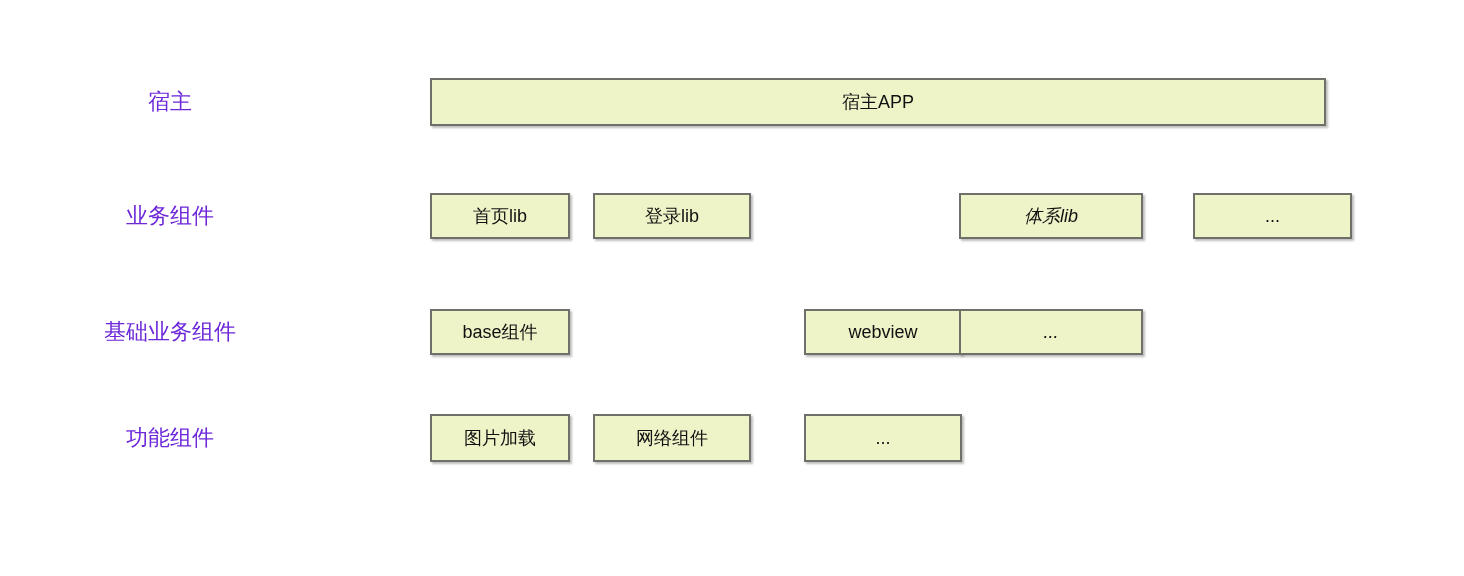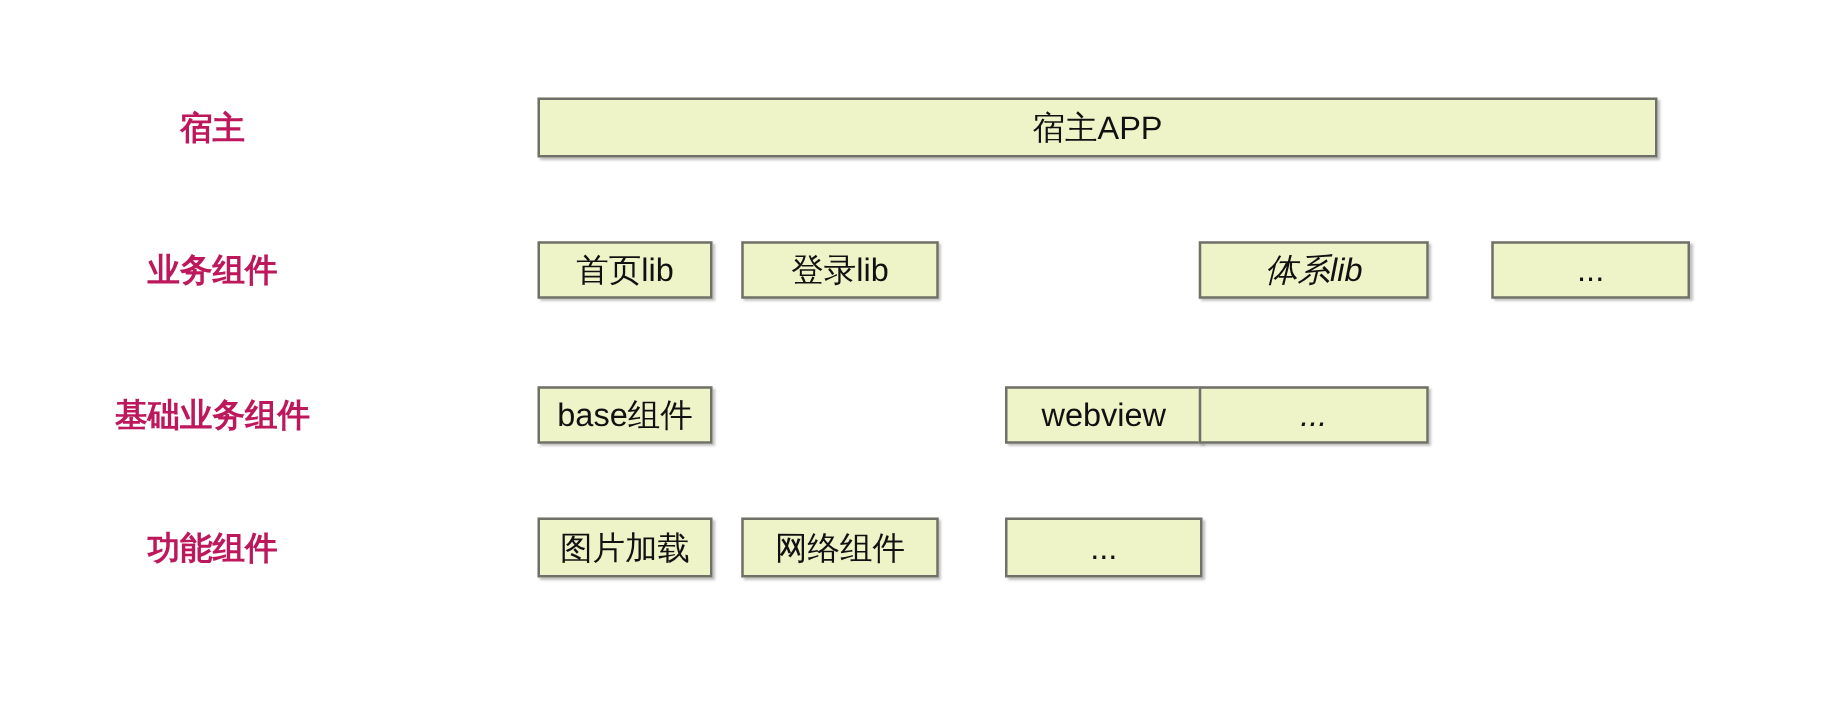--- a/index.html
+++ b/index.html
@@ -16,32 +16,32 @@
     color: #111111;
     overflow: hidden;
   }
   .row-label {
     position: absolute;
     left: 55px;
     width: 230px;
     display: flex;
     align-items: center;
     justify-content: center;
-    font-size: 26px;
-    font-weight: 700;
-    color: #be185d;
+    font-size: 22px;
+    font-weight: 400;
+    color: #6d28d9;
     white-space: nowrap;
   }
   .box {
     position: absolute;
     box-sizing: border-box;
     display: flex;
     align-items: center;
     justify-content: center;
-    font-size: 26px;
+    font-size: 18px;
     font-weight: 400;
     color: #111111;
     background: #eff3c8;
     border: 2px solid #70706a;
     box-shadow: 2px 2px 2px rgba(110,110,110,0.45);
     white-space: nowrap;
   }
   
   .r1 { top: 78px;  height: 48px; }
   .r2 { top: 193px; height: 46px; }

